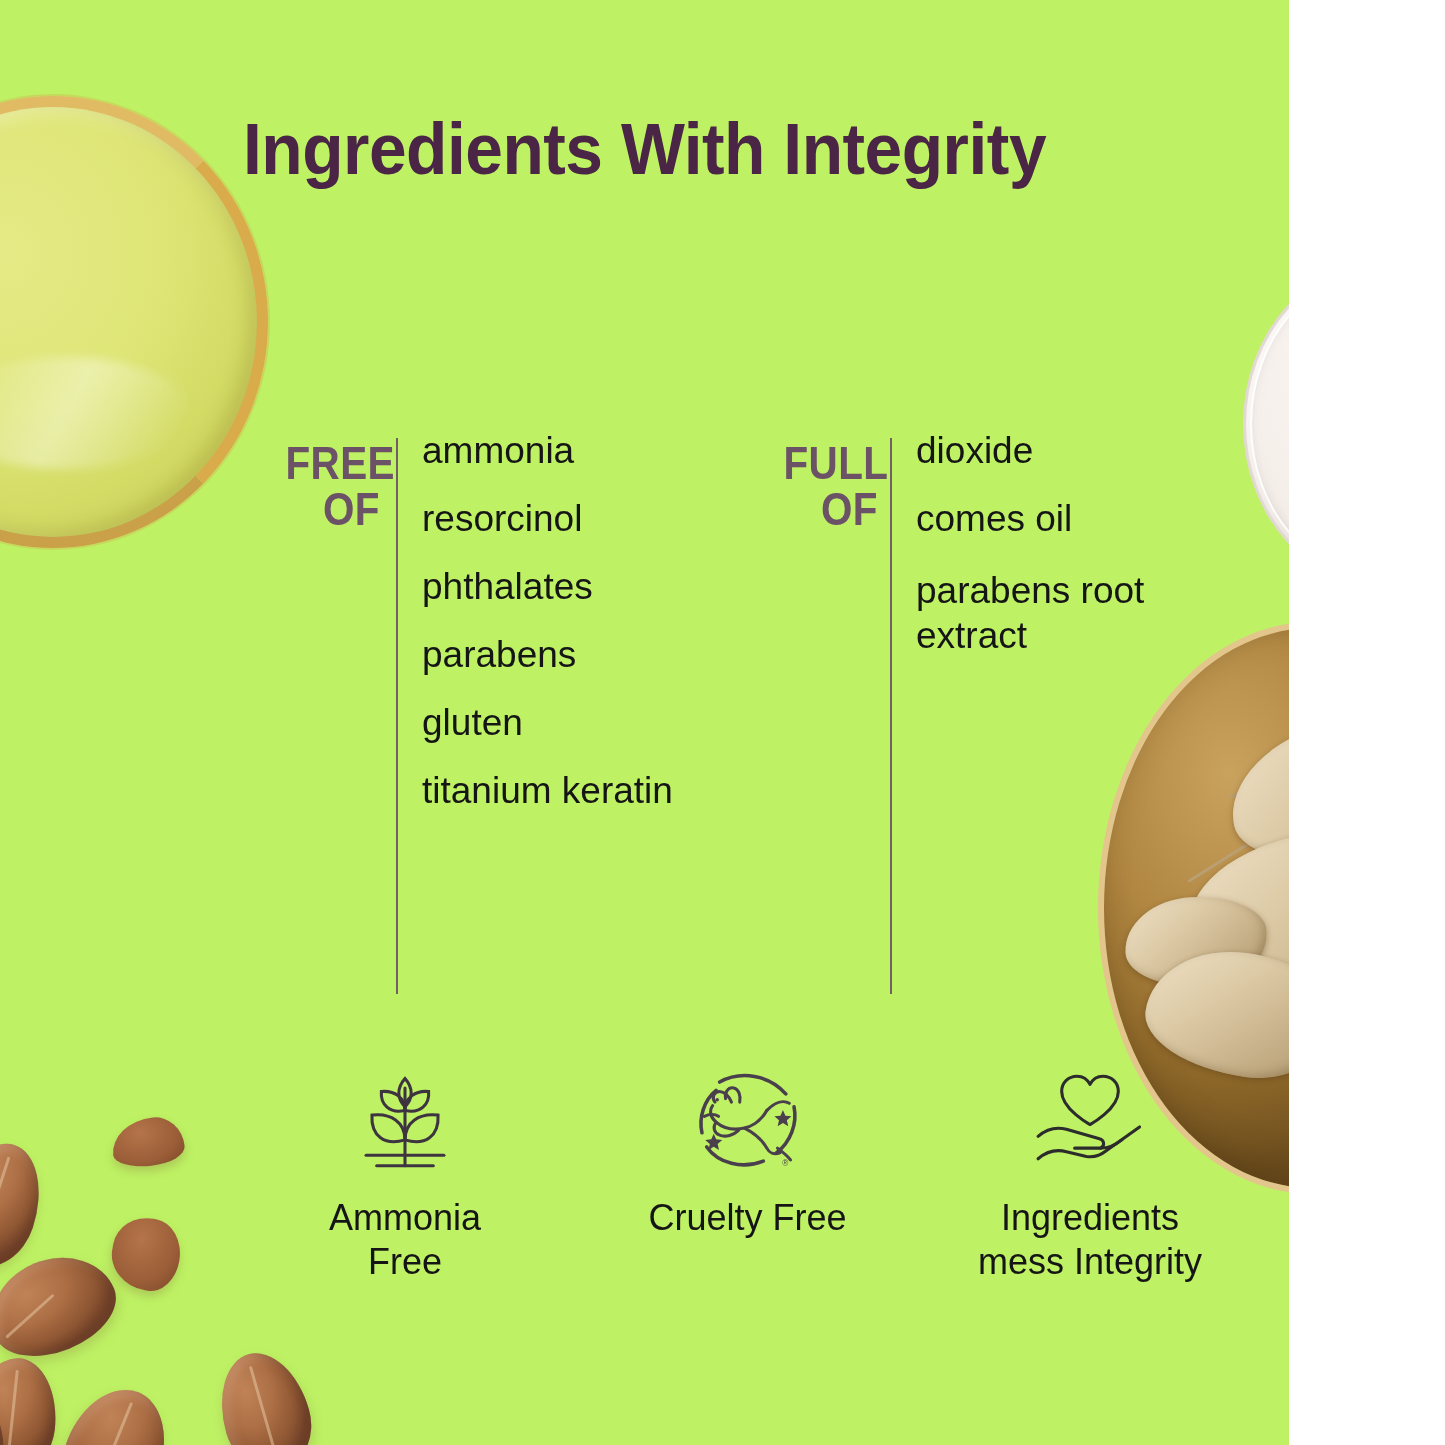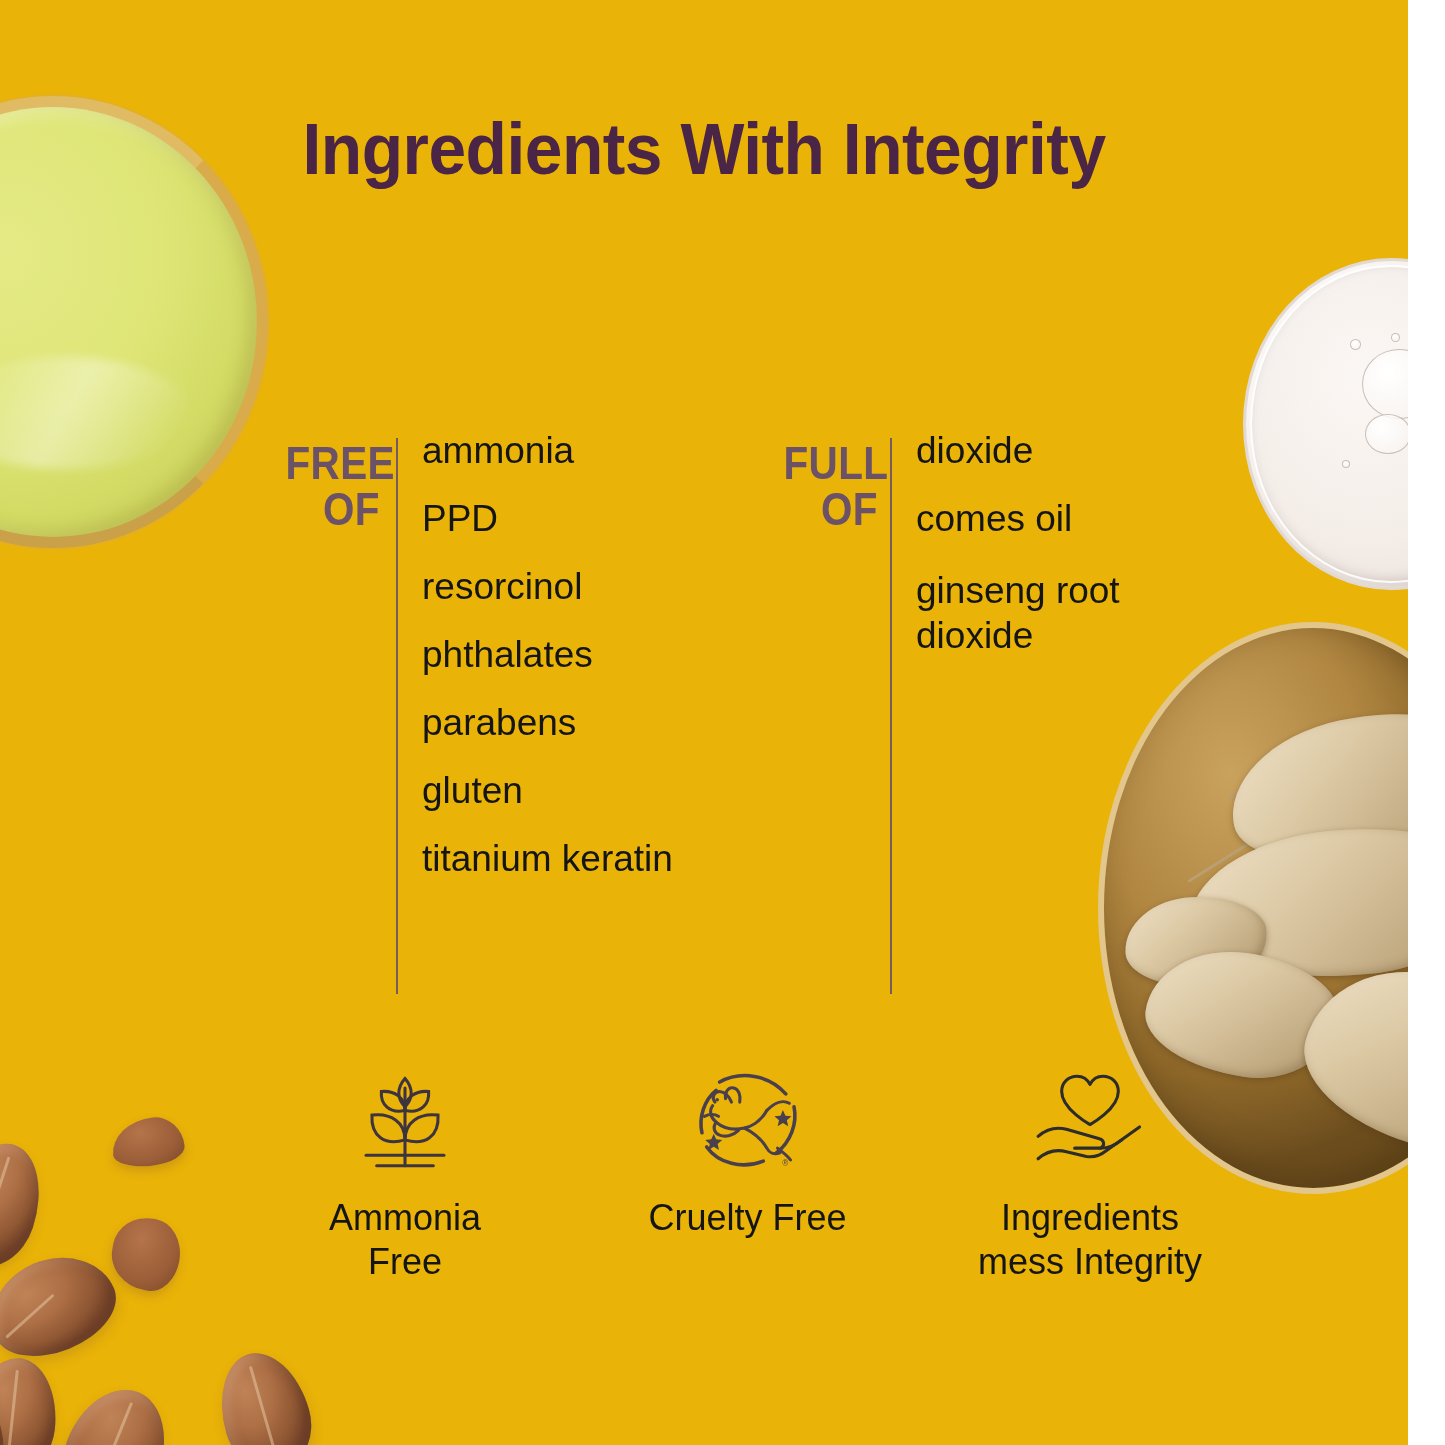--- a/index.html
+++ b/index.html
@@ -5,23 +5,23 @@
   html, body {
     margin: 0;
     padding: 0;
     background: #ffffff;
   }
   body {
     font-family: "Liberation Sans", sans-serif;
   }
   .canvas {
     position: relative;
-    width: 1408px;
+    width: 1289px;
     height: 1445px;
-    background: #eab308;
+    background: #bef264;
     overflow: hidden;
   }
 
   
   .photo { position: absolute; pointer-events: none; }
 
   
   .oil-dish {
     left: -152px; top: 106px;
     width: 410px; height: 432px;
@@ -315,39 +315,38 @@
   <div class="columns">
 
     <div class="col col-free">
       <div class="col-label">
         <div>FREE</div>
         <div>OF</div>
       </div>
       <div class="col-rule"></div>
       <ul class="col-list">
         <li>ammonia</li>
-        <li>PPD</li>
         <li>resorcinol</li>
         <li>phthalates</li>
         <li>parabens</li>
         <li>gluten</li>
         <li>titanium keratin</li>
       </ul>
     </div>
 
     <div class="col col-full">
       <div class="col-label">
         <div>FULL</div>
         <div>OF</div>
       </div>
       <div class="col-rule"></div>
       <ul class="col-list">
         <li>dioxide</li>
         <li>comes oil</li>
-        <li class="wrap">ginseng root dioxide</li>
+        <li class="wrap">parabens root extract</li>
       </ul>
     </div>
 
   </div>
 
   <div class="badges">
 
     <div class="badge">
       <svg class="badge-icon" viewBox="0 0 100 100">
         <g fill="none" stroke="#3d3440" stroke-width="2.6" stroke-linecap="round">

